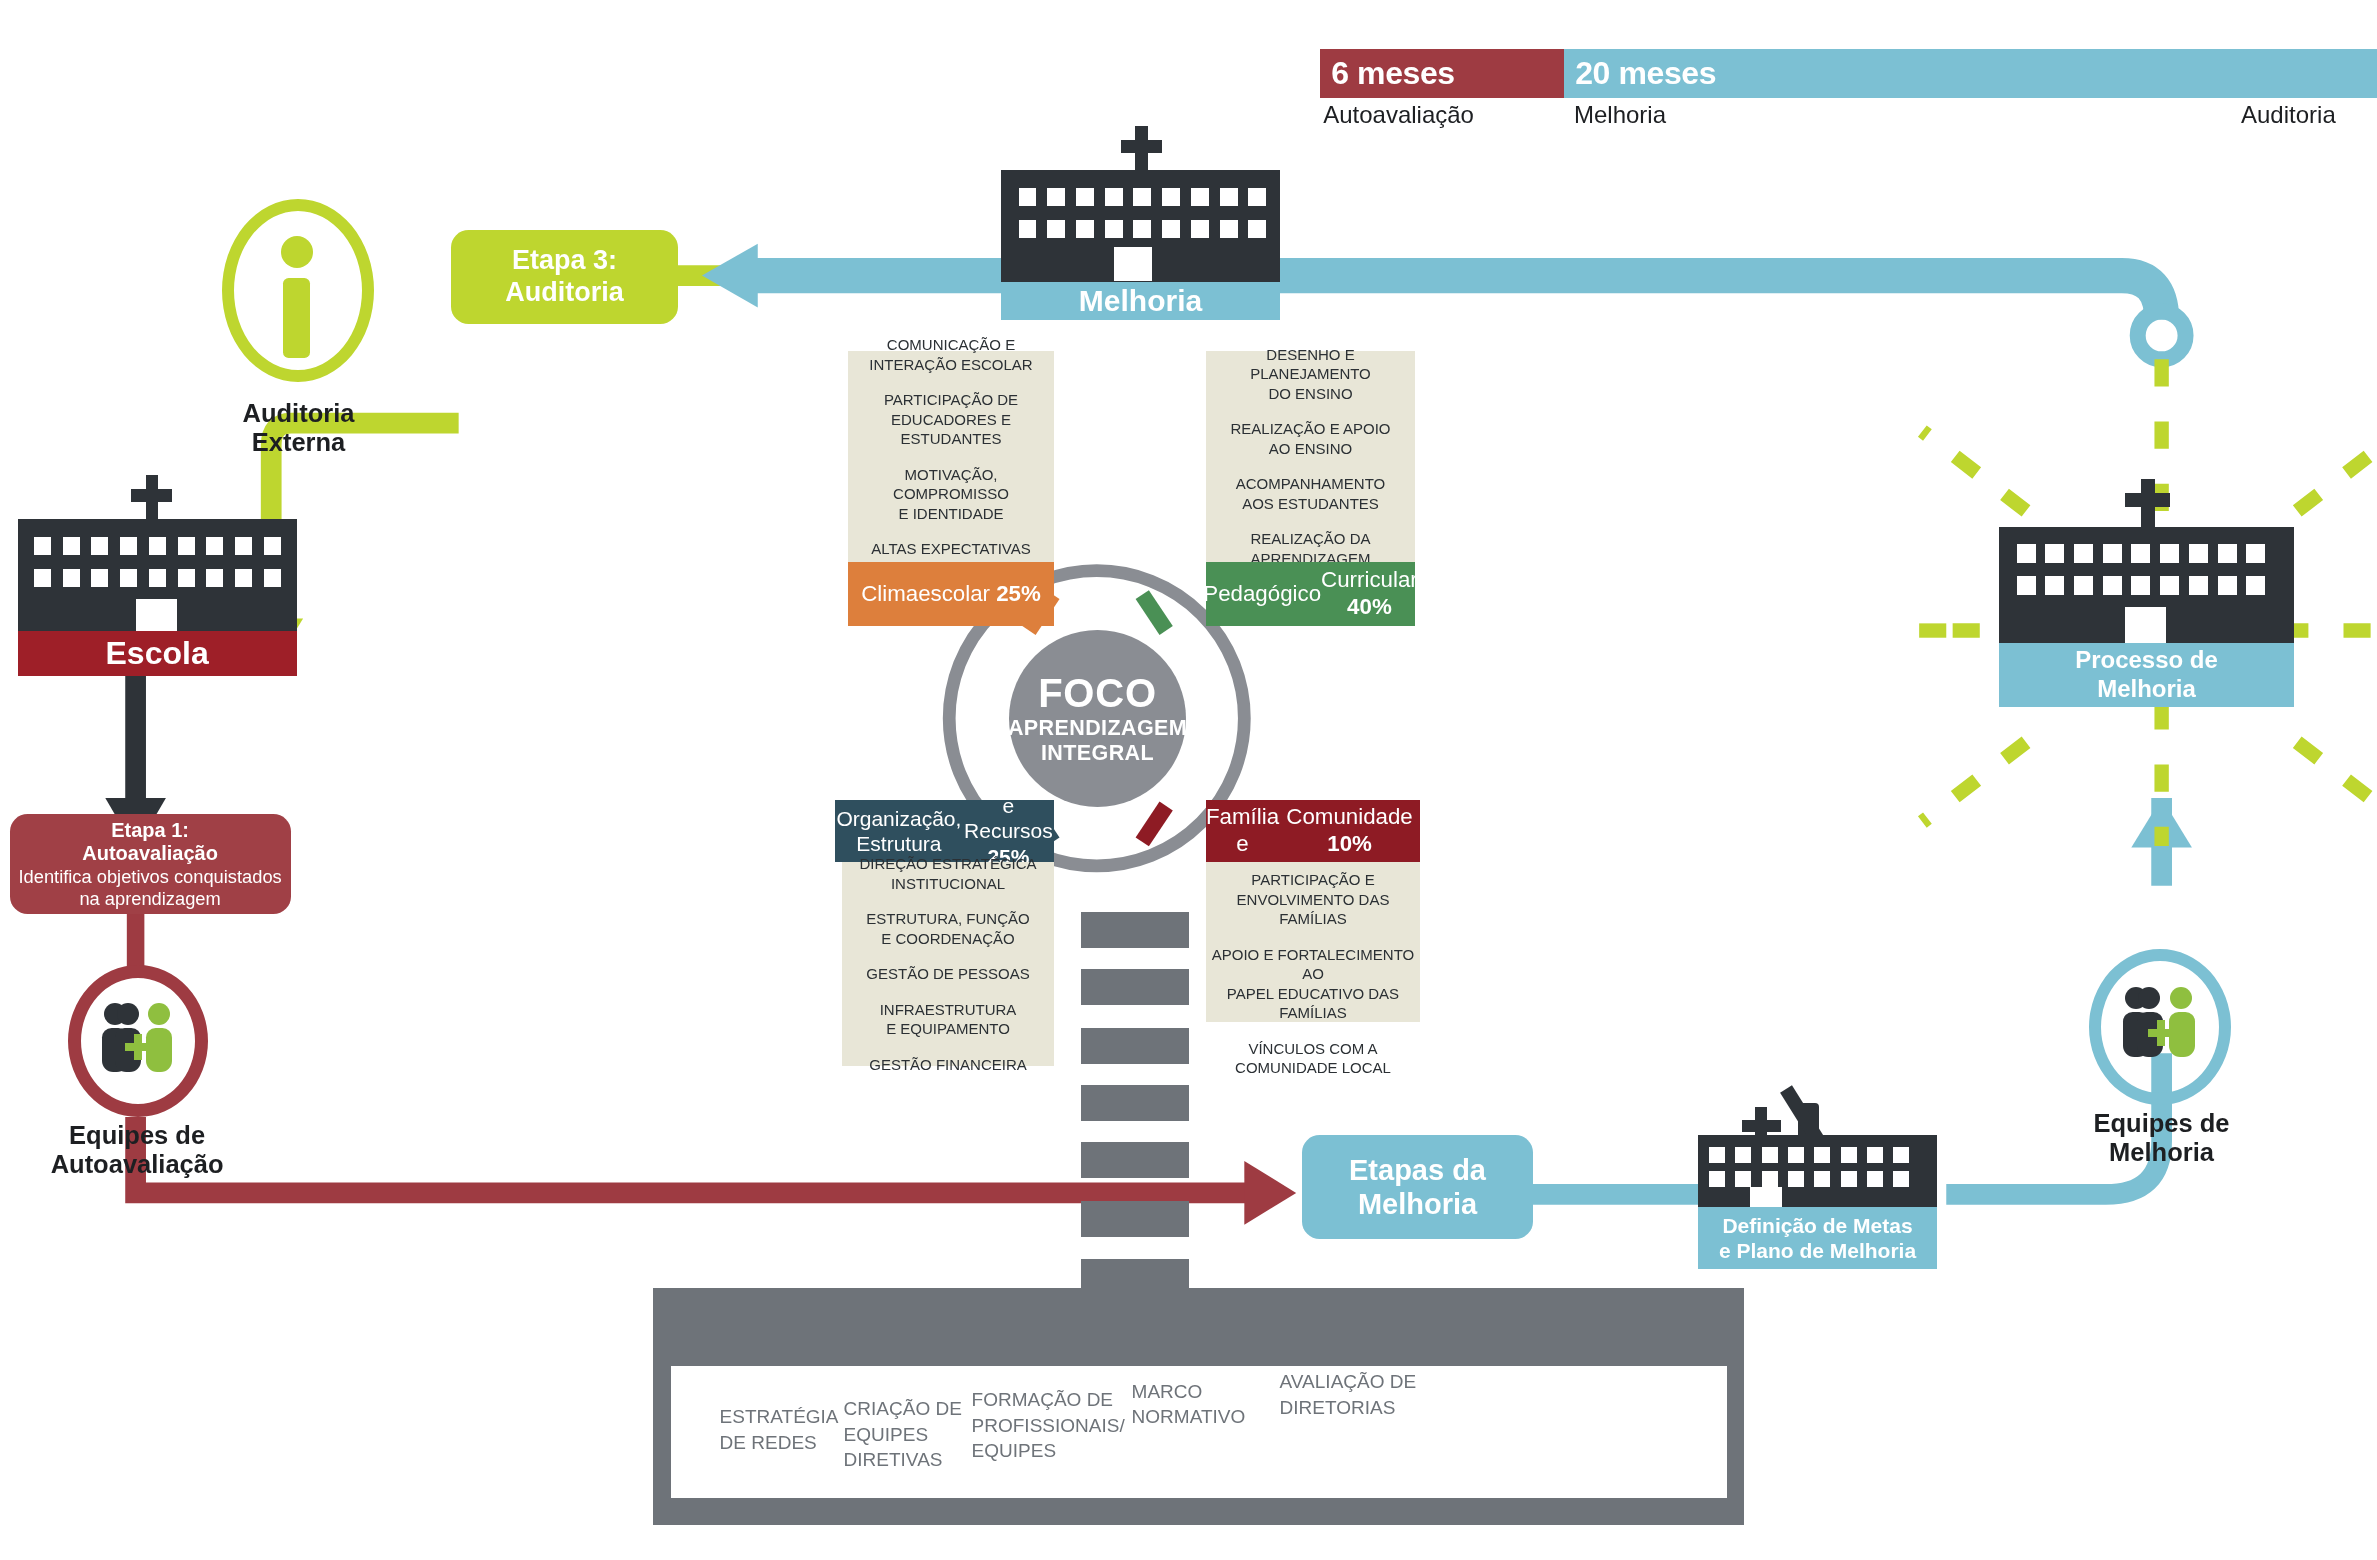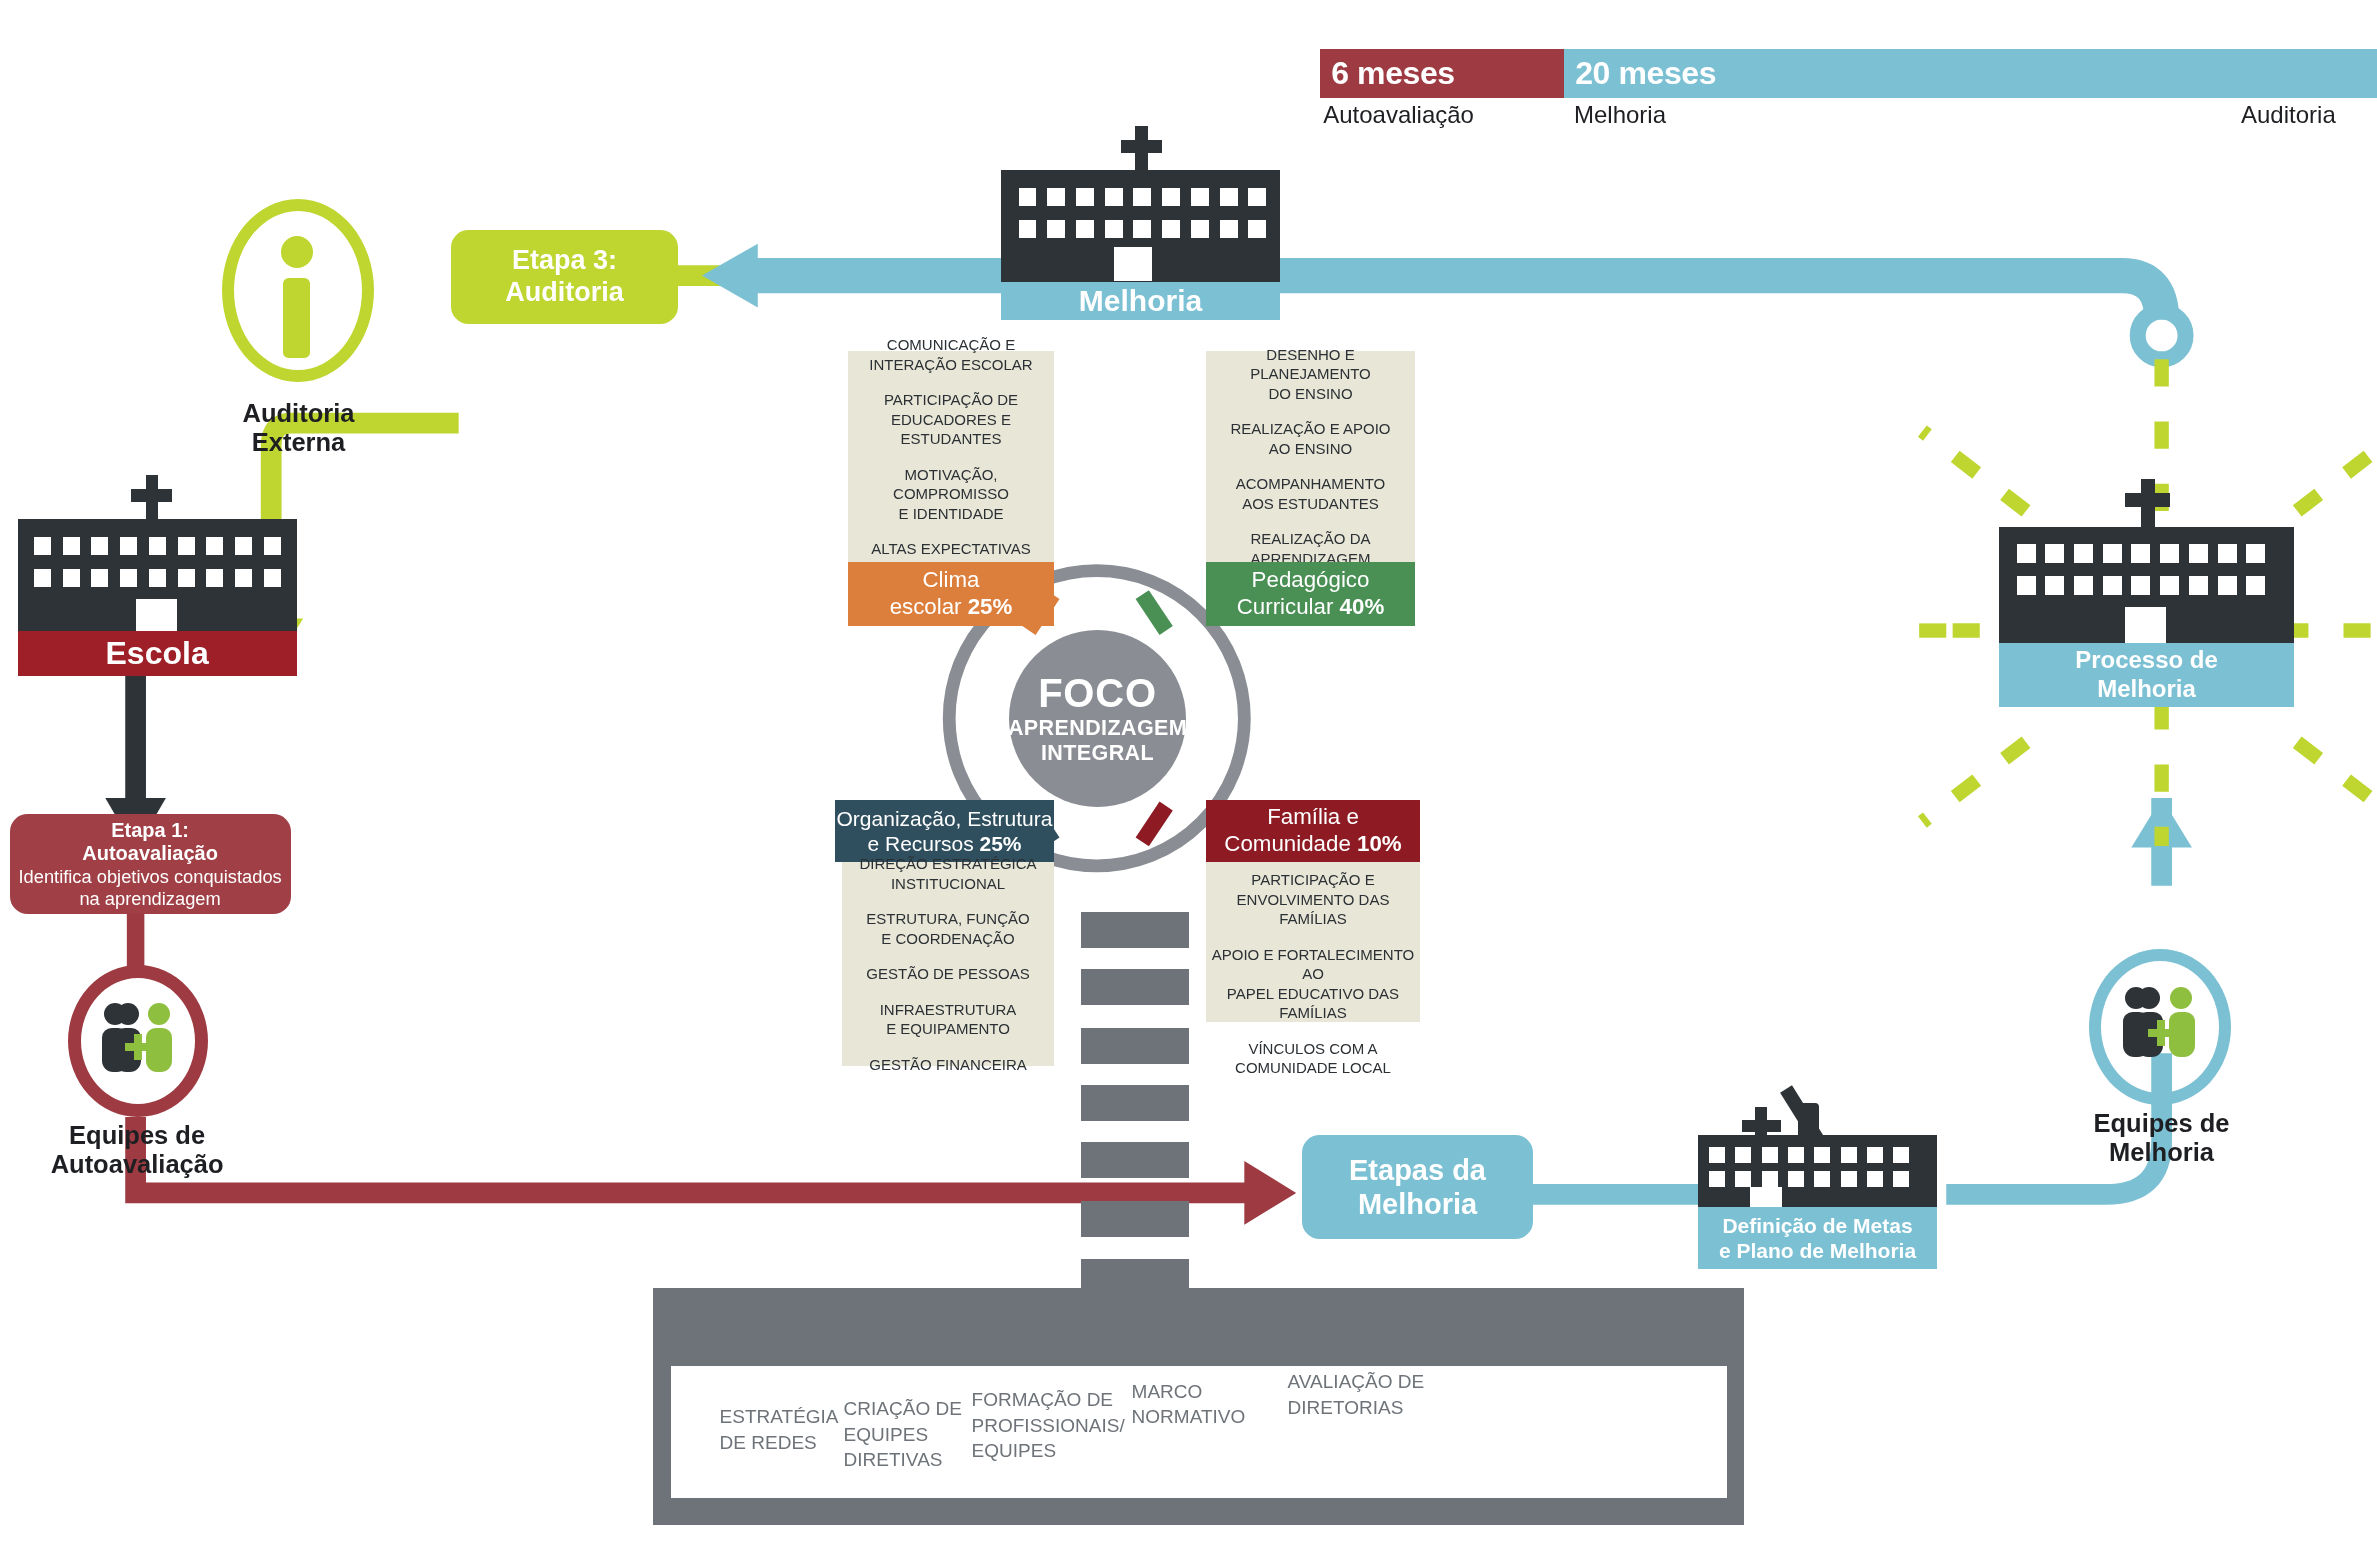--- a/index.html
+++ b/index.html
@@ -27,21 +27,21 @@
   .plain-label { position:absolute; text-align:center; font-weight:bold;
                  font-size:25.5px; color:#1d1f22; line-height:1.15; }
 
   
   .dim-list { position:absolute; background:#E8E6D7; text-align:center;
               color:#2b3034; font-size:15px; line-height:1.3;
               display:flex; flex-direction:column; justify-content:center; }
   .dim-list p { margin:8px 0; }
   .dim-head { position:absolute; color:#fff; text-align:center;
               font-size:22.3px; line-height:1.2; display:flex;
-              flex-direction:column; align-items:center; justify-content:center; }
+              align-items:center; justify-content:center; }
   .dim-head b { font-weight:bold; }
 
   
   #focus-circle {
     position:absolute; border-radius:50%; background:#8A8D93; color:#fff;
     display:flex; flex-direction:column; align-items:center; justify-content:center;
     text-align:center;
   }
   #focus-line-1 { font-size:40px; font-weight:bold; letter-spacing:0.8px; }
   #focus-line-2 { font-size:21.5px; font-weight:bold; letter-spacing:0.4px; }
@@ -385,16 +385,16 @@
     <span>Melhoria</span>
   </div>
 </div>
 
 <div id="platform" style="left:653px;top:1288px;width:1091px;height:237px;">
   <div id="platform-inner" style="left:17.6px;top:78px;width:1056px;height:132px;">
     <div class="plat-item" style="margin-left:49px;margin-top:38px;width:124px;">ESTRATÉGIA<br>DE REDES</div>
     <div class="plat-item" style="margin-left:0;margin-top:30px;width:128px;">CRIAÇÃO DE<br>EQUIPES<br>DIRETIVAS</div>
     <div class="plat-item" style="margin-left:0;margin-top:21px;width:160px;">FORMAÇÃO DE<br>PROFISSIONAIS/<br>EQUIPES</div>
     <div class="plat-item" style="margin-left:0;margin-top:12.8px;width:140px;">MARCO<br>NORMATIVO</div>
-    <div class="plat-item" style="margin-left:16px;margin-top:3.2px;width:160px;">AVALIAÇÃO DE<br>DIRETORIAS</div>
+    <div class="plat-item" style="margin-left:8px;margin-top:3.2px;width:160px;">AVALIAÇÃO DE<br>DIRETORIAS</div>
   </div>
 </div>
 
 
 </body></html>

